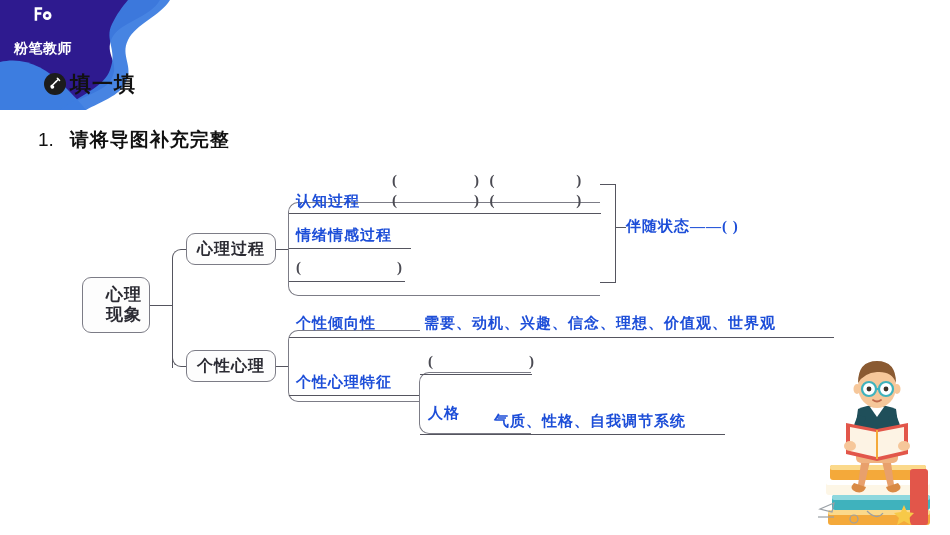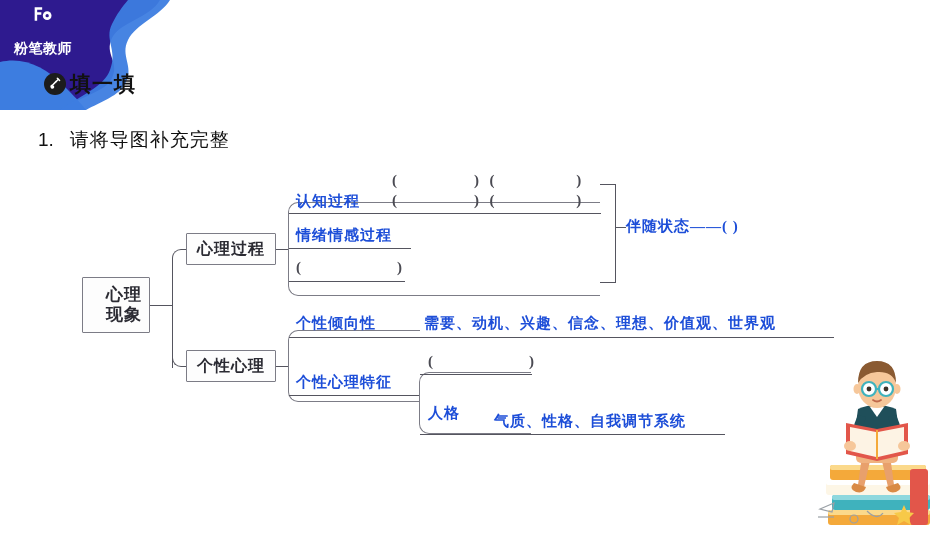--- a/index.html
+++ b/index.html
@@ -77,35 +77,35 @@
     align-items: baseline;
     gap: 16px;
     font-family: "Liberation Sans", "DejaVu Sans", sans-serif;
   }
   .question-num {
     font-size: 19px;
     color: #111;
   }
   .question-text {
     font-size: 19px;
-    font-weight: normal;
+    font-weight: bold;
     color: #111;
     letter-spacing: 1px;
   }
 
   
   .mindmap {
     position: absolute;
     left: 0; top: 0;
     width: 950px; height: 535px;
   }
   .node {
     position: absolute;
     border: 1.4px solid #7c7c86;
-    border-radius: 1px;
+    border-radius: 9px;
     background: #fdfdfd;
     box-sizing: border-box;
     display: flex;
     align-items: center;
     justify-content: center;
     text-align: center;
     font-family: "Liberation Serif", "DejaVu Serif", serif;
     font-weight: bold;
     color: #2b2b33;
     letter-spacing: 1px;

